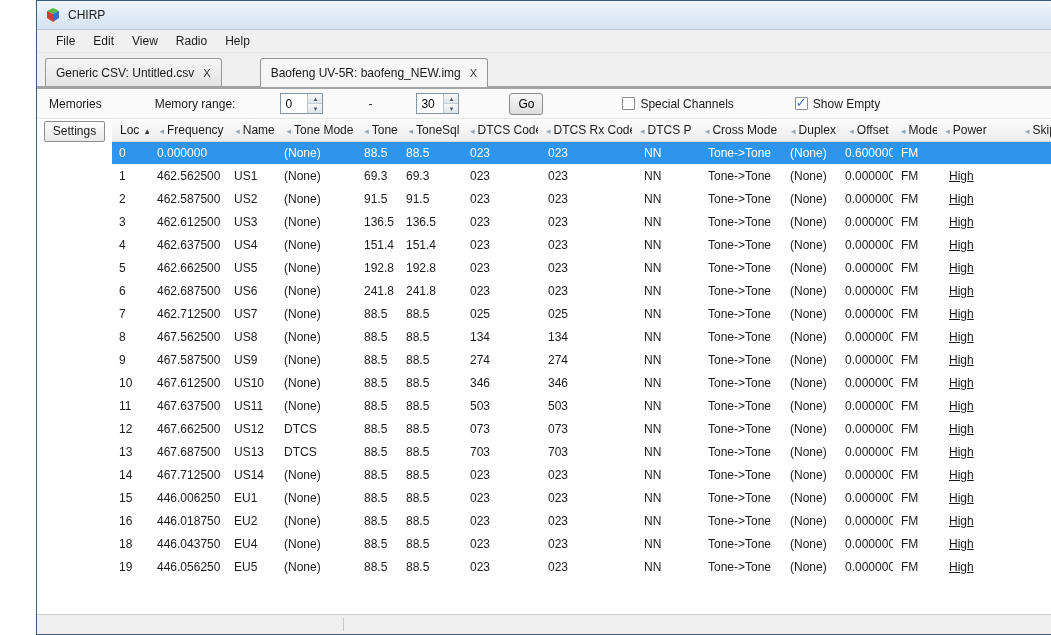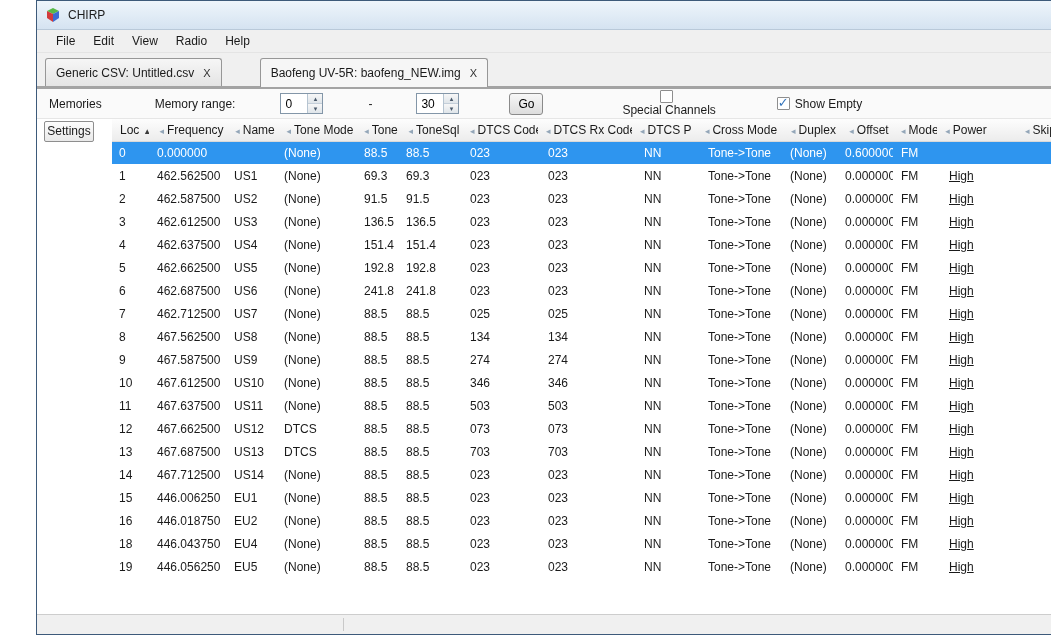--- a/index.html
+++ b/index.html
@@ -30,29 +30,29 @@
   .memories-label { margin-right: 14px; }
   .mr-label { margin-right: 6px; }
   .spin { display: inline-flex; border: 1px solid #8396a8; background: #fff; height: 21px; margin-right: 4px; }
   .spin-input { width: 26px; border: none; outline: none; font-family: inherit; font-size: 12px; padding-left: 4px; }
   .spin-buttons { width: 15px; display: flex; flex-direction: column; border-left: 1px solid #b6c4d1; }
   .spin-up, .spin-down { flex: 1; font-size: 7px; line-height: 9px; text-align: center; background: linear-gradient(#f7f7f7, #dfe5ea); color: #49586a; cursor: pointer; }
   .spin-up { border-bottom: 1px solid #c3ced9; }
   .dash { margin: 0 5px 0 2px; }
   .go-btn { margin-left: 7px; height: 22px; padding: 0 8px; border: 1px solid #8a8a8a; border-radius: 3px; background: linear-gradient(#f7f7f7, #dddddd); font-family: inherit; font-size: 12px; cursor: pointer; }
   .check-group { display: inline-flex; align-items: center; cursor: default; }
-  .check-group.special { margin-left: 40px; flex-direction: column; }
+  .check-group.special { margin-left: 40px; }
   .check-group.showempty { margin-left: 22px; }
   .checkbox { width: 13px; height: 13px; border: 1px solid #8e8e8e; background: #fff; display: inline-block; margin-right: 5px; position: relative; border-radius: 1px; }
   .checkbox[data-checked="true"]::after { content: "✓"; position: absolute; left: 0px; top: -3px; font-size: 13px; font-weight: bold; color: var(--check); }
 
   
   .content { flex: 1 1 auto; display: flex; background: #ffffff; overflow: hidden; }
   .sidebar { width: 75px; flex: 0 0 75px; background: #ffffff; padding: 2px 0 0 7px; }
-  .settings-btn { width: 50px; height: 21px; border: 1px solid #8e8e8e; border-radius: 2px; background: linear-gradient(#fdfdfd, #e9e9e9); text-align: center; line-height: 19px; cursor: pointer; }
+  .settings-btn { width: 61px; height: 21px; border: 1px solid #8e8e8e; border-radius: 2px; background: linear-gradient(#fdfdfd, #e9e9e9); text-align: center; line-height: 19px; cursor: pointer; }
   .table-area { flex: 1 1 auto; overflow: hidden; }
 
   
   .memtable { border-collapse: collapse; table-layout: fixed; width: 100%; }
   .memtable th { height: 22px; font-weight: normal; text-align: center; background: linear-gradient(#fdfdfd, #ececec); border-bottom: 1px solid #d9d9d9; padding: 0 0 0 8px; white-space: nowrap; overflow: hidden; cursor: default; }
   .memtable th:not(:first-child)::before { content: "◂"; color: #93a6b8; font-size: 9px; margin-right: 3px; }
   .sort-arrow { font-size: 8px; color: #3a3a3a; margin-left: 4px; }
   .memtable td { height: 23px; padding: 0 0 0 8px; white-space: nowrap; overflow: hidden; cursor: default; }
   .memtable td.col-loc { padding-left: 7px; }
   .memtable td.col-dtcs_rx_code { padding-left: 10px; }

